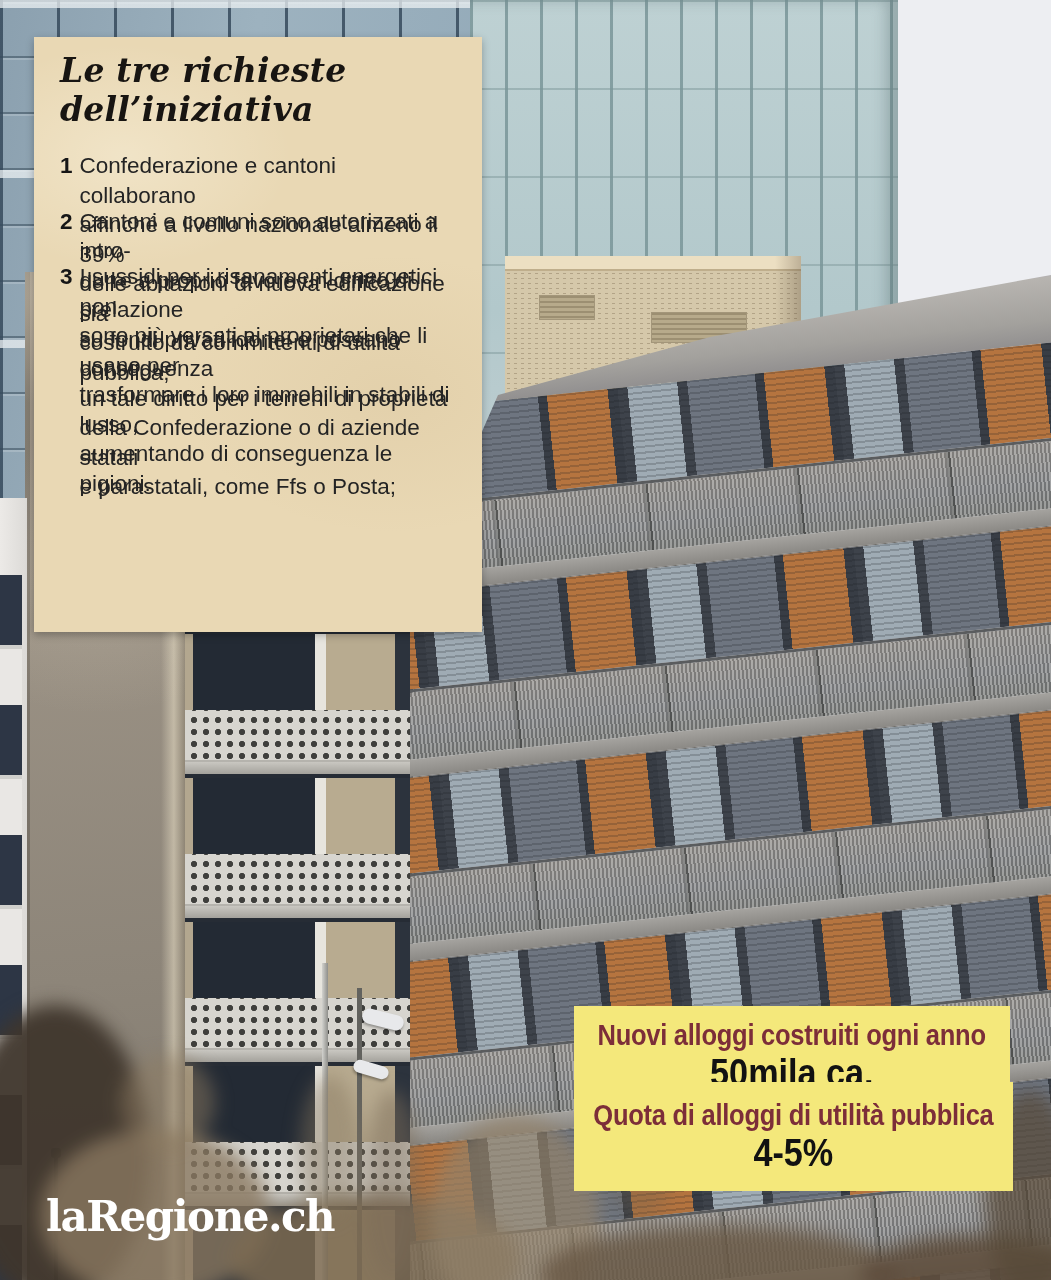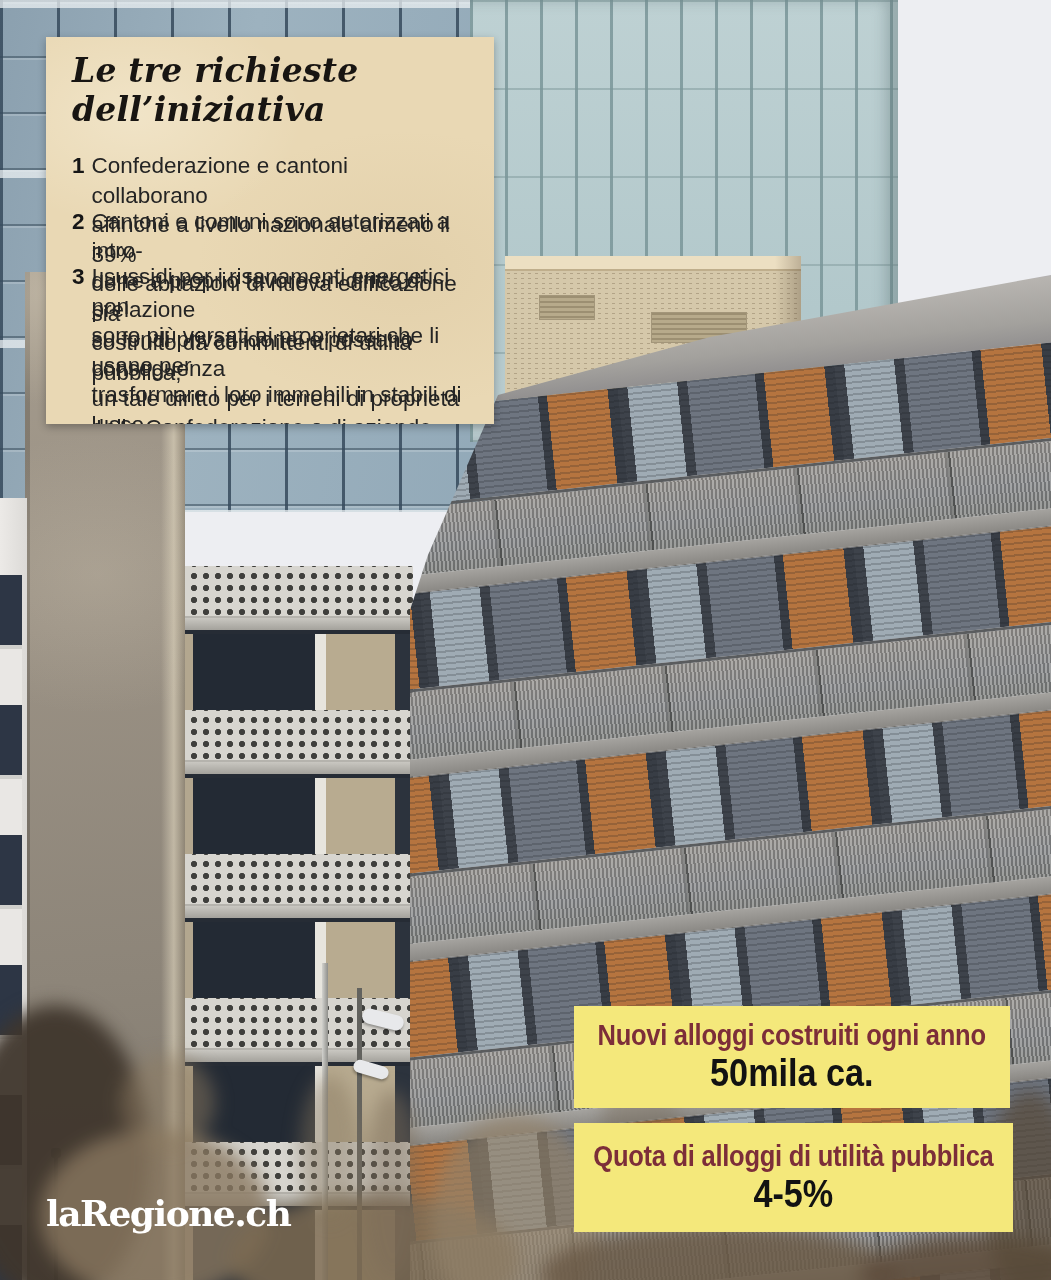--- a/index.html
+++ b/index.html
@@ -119,50 +119,50 @@
   .veg .b4{ left:430px; top:1115px; width:170px; height:210px; background:#93826a; opacity:.7;}
   .veg .b5{ left:540px; top:1225px; width:360px; height:100px; background:#6b5a46; opacity:.85;}
   .veg .b6{ left:860px; top:1235px; width:230px; height:80px;  background:#5e4e3d; opacity:.9;}
   .veg .b7{ left:985px; top:1090px; width:90px;  height:210px; background:#574838; opacity:.7;}
   .veg .b8{ left:120px; top:1055px; width:95px;  height:95px;  background:#8d7b62; opacity:.5;}
   .veg .b9{ left:300px; top:1075px; width:60px;  height:150px; background:#86755e; opacity:.45;}
   .veg .b10{left:365px; top:1090px; width:55px;  height:190px; background:#7c6c58; opacity:.5;}
   .veg .b11{left:600px; top:1060px; width:80px;  height:160px; background:#6f604d; opacity:.35;}
 
   
-  .panel{ left:46px; top:37px; width:448px; height:387px; z-index:10; overflow:hidden;
+  .panel{ left:34px; top:37px; width:448px; height:595px; z-index:10; overflow:hidden;
     background:
       radial-gradient(300px 200px at 80% 60%, rgba(170,140,90,.10), transparent 70%),
       radial-gradient(240px 160px at 20% 20%, rgba(255,250,235,.35), transparent 70%),
       var(--panel-bg,#e9d8b4);
     box-shadow:0 3px 8px rgba(0,0,0,.28);
     padding:14px 24px 0 26px;}
   .panel h1{ position:relative; margin:0 0 22px 0;
     font-family:"DejaVu Serif", serif; font-style:italic; font-weight:bold;
     font-size:33px; letter-spacing:.2px; color:var(--title-text,#181512);}
   .panel p{ position:relative; margin:0 0 26px 0;
     font-size:22.5px; line-height:29.5px; color:var(--panel-text,#222);
     white-space:pre-line;}
   .panel p .n{ position:relative; font-weight:bold; margin-right:7px; color:#161616;}
 
   
   .stat{ z-index:11; background:var(--stat-bg,#f4e87b);
     display:flex; flex-direction:column; align-items:center; justify-content:center;
     gap:0; text-align:center;}
   .stat.s1{ left:574px; top:1006px; width:436px; height:102px;}
-  .stat.s2{ left:574px; top:1123px; width:439px; height:109px;}
+  .stat.s2{ left:574px; top:1082px; width:439px; height:109px;}
   .stat .label{ position:relative; font-weight:bold; font-size:29px;
     color:var(--stat-label,#7c2e39); transform:scaleX(.88); white-space:nowrap;
     letter-spacing:-.3px;}
   .stat .value{ position:relative; font-weight:bold; font-size:38px;
     color:var(--stat-value,#121212); transform:scaleX(.9); white-space:nowrap;}
 
   
   .logo{ left:46px; top:1192px; z-index:12;
-    font-family:"DejaVu Serif", serif; font-weight:bold; font-size:36px;
+    font-family:"DejaVu Serif", serif; font-weight:bold; font-size:42px;
     letter-spacing:-1.5px; color:var(--logo-text,#fff);}
 </style>
 </head>
 <body>
 
 <div class="stage">
 
   <div class="tower-left"></div>
   <div class="tower-right"></div>
 

